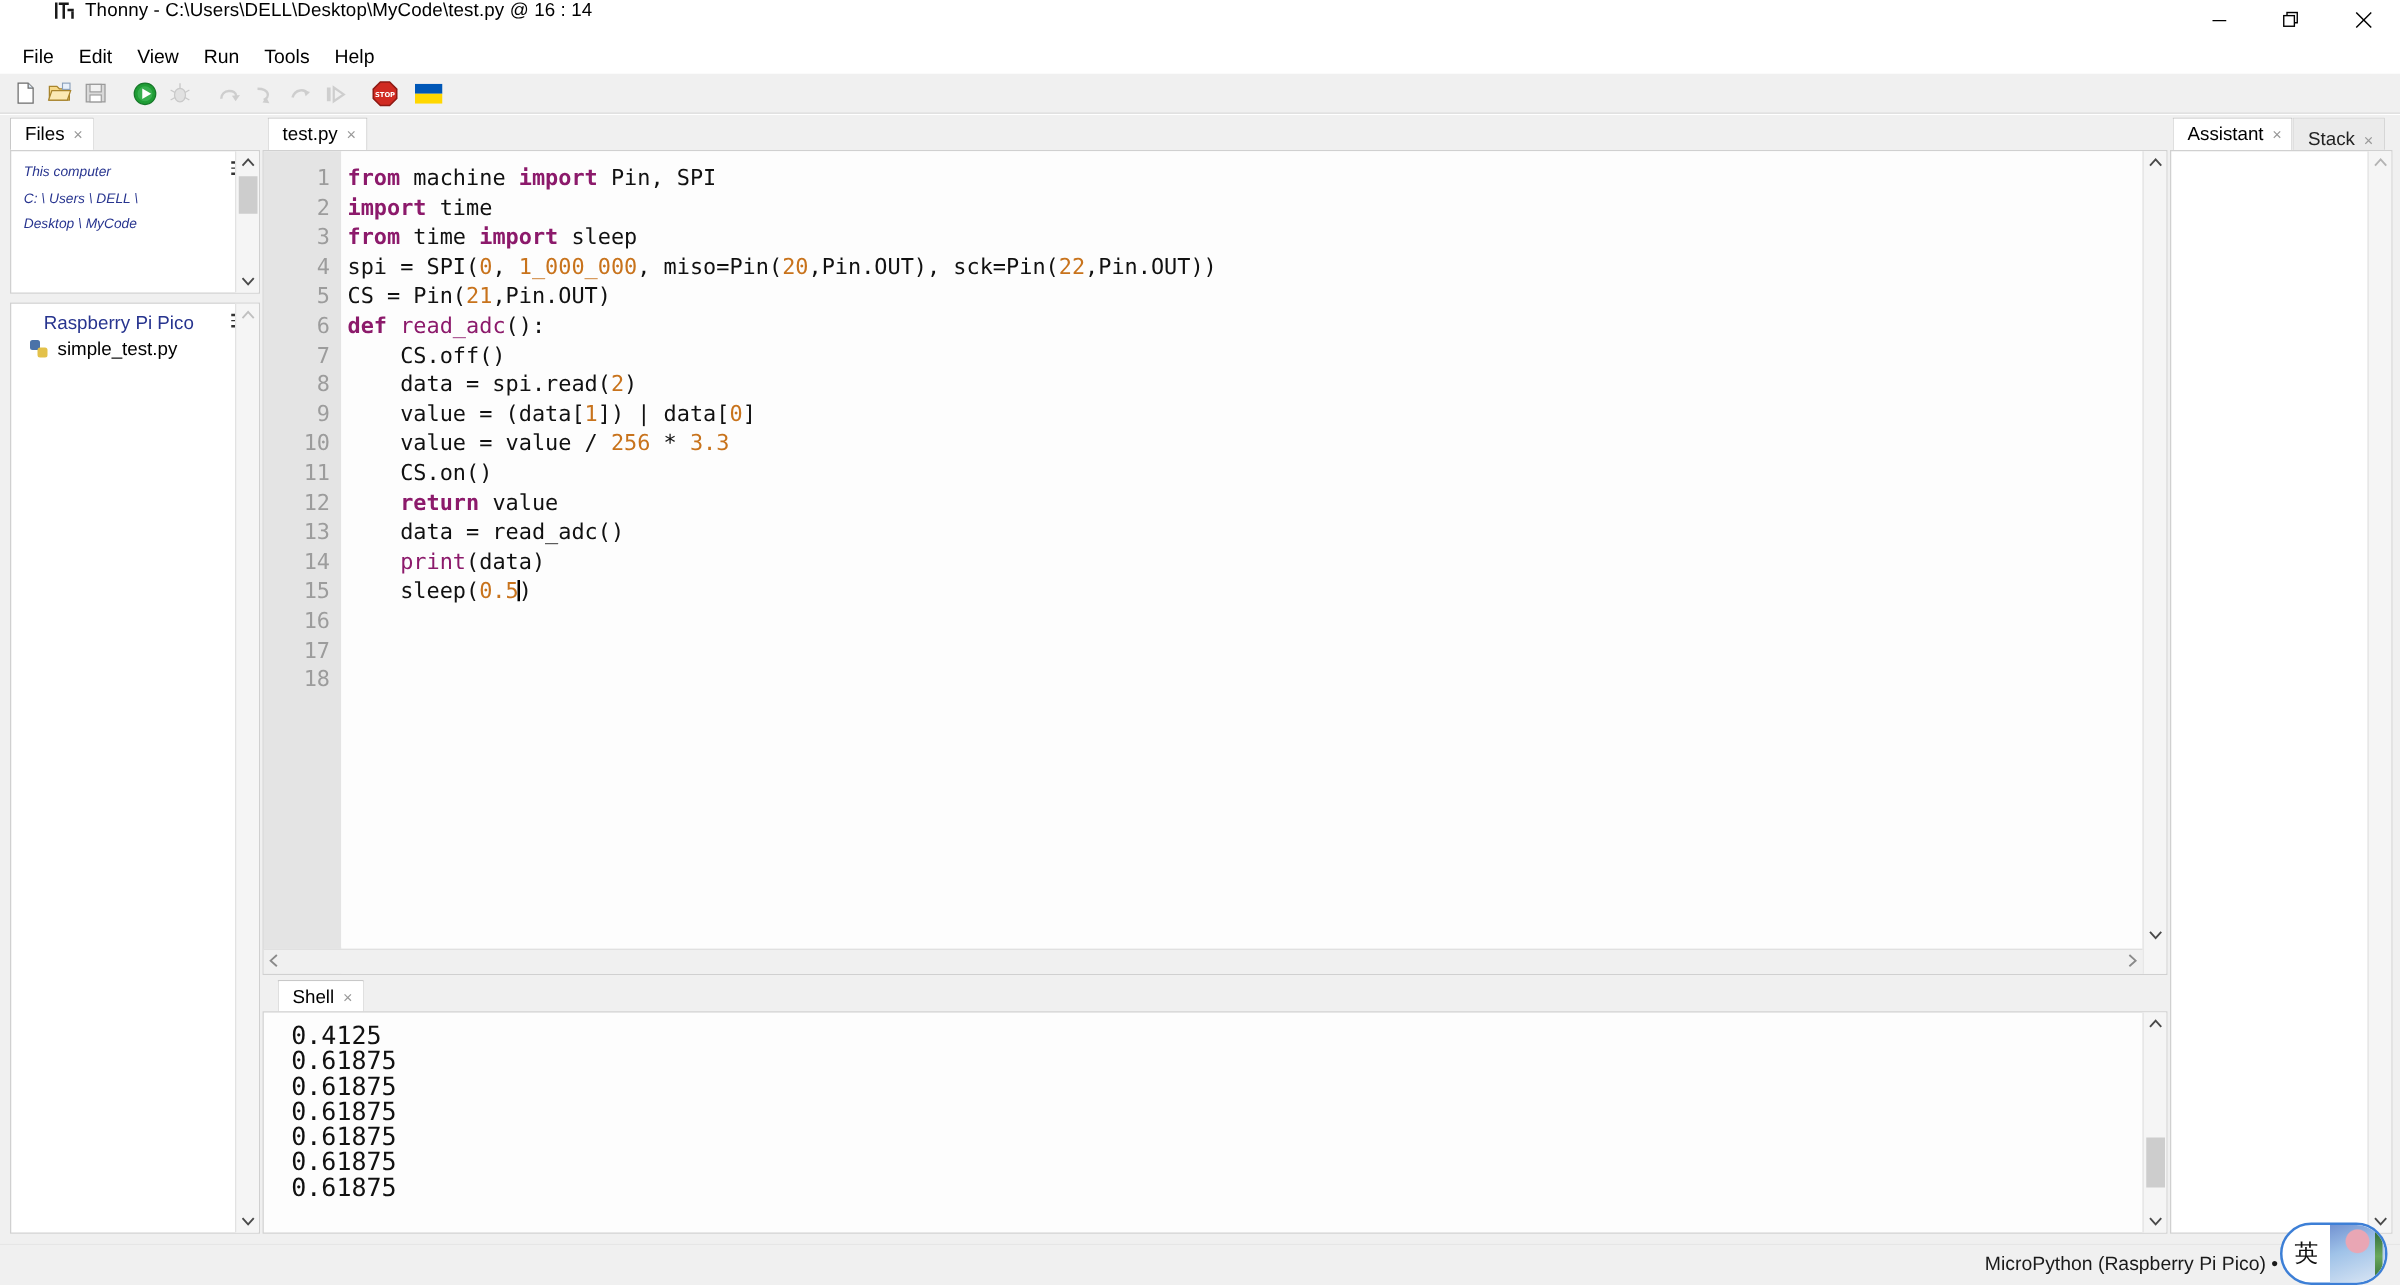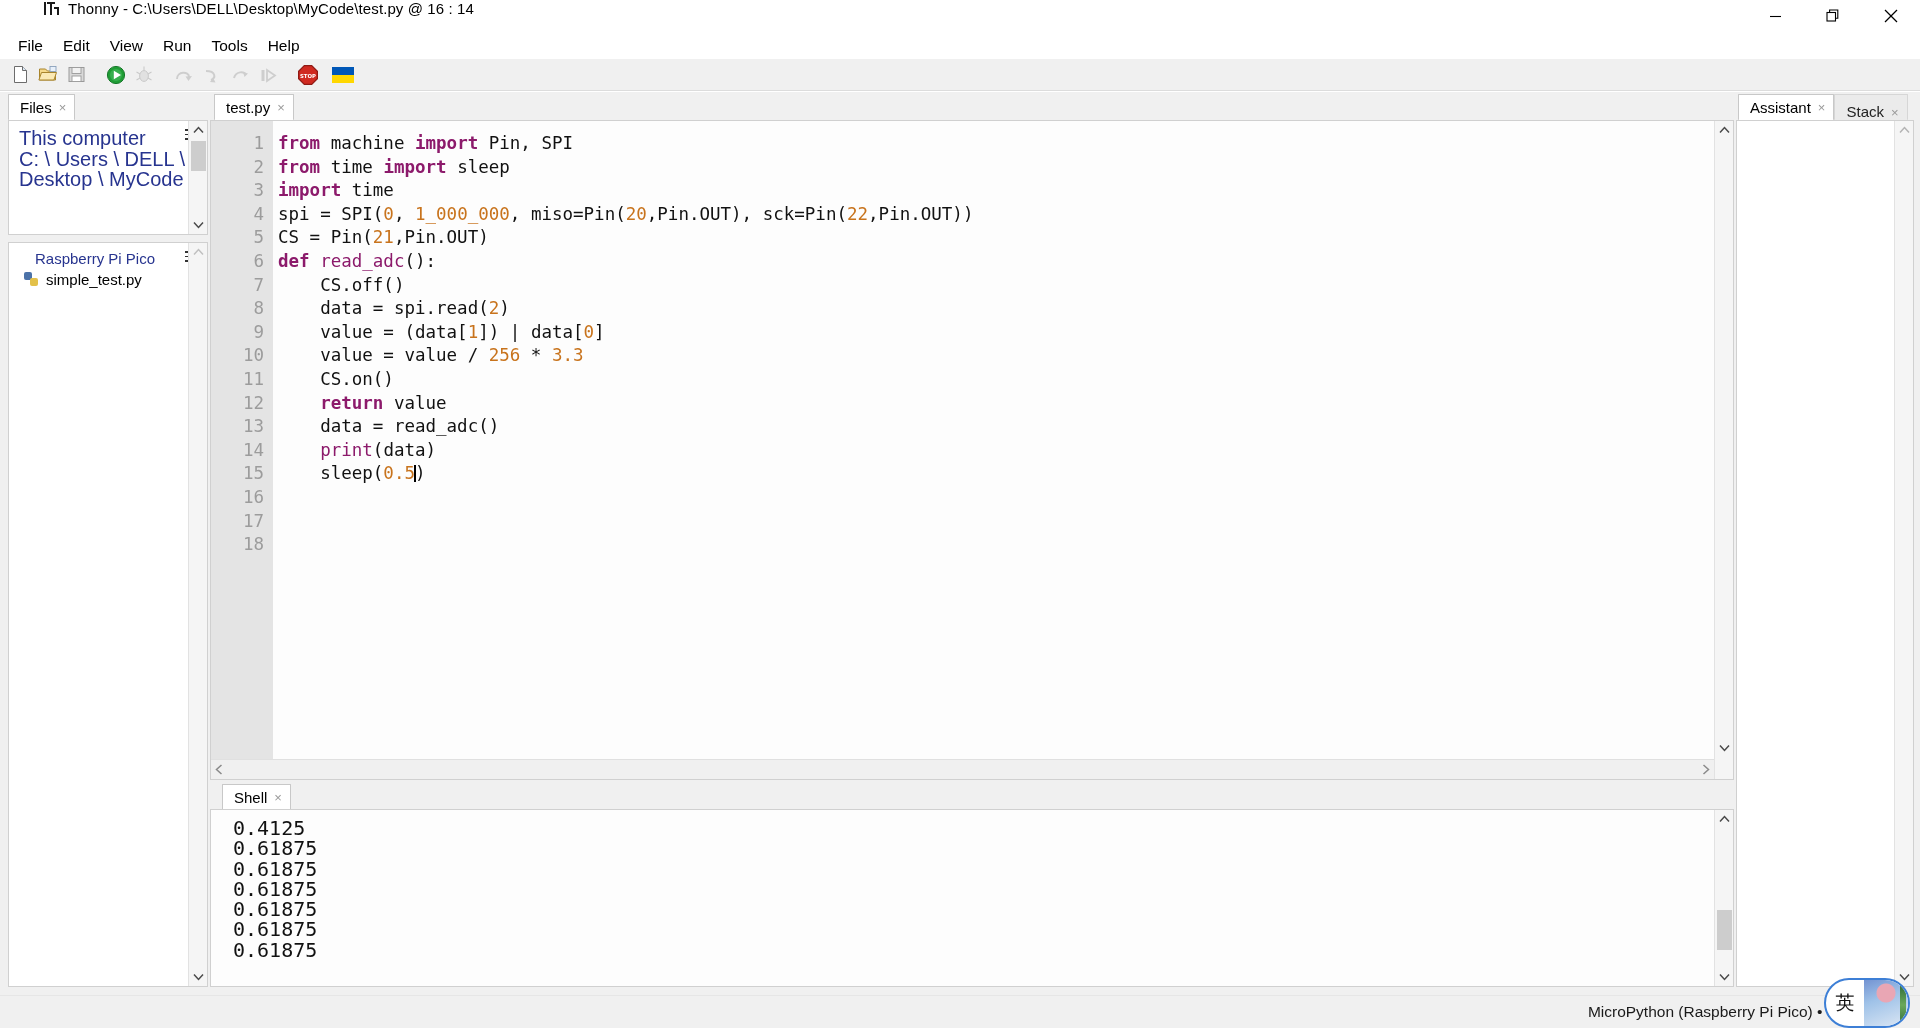--- a/index.html
+++ b/index.html
@@ -67,21 +67,21 @@
     border-radius:1px;
   }
   .tab.inactive { background:#ebebeb; border-color:#d6d6d6; color:#222;align-items:flex-end; }
   .tab .tclose { margin-left:7px; font-size:13px; color:#999; }
 
   .files-box {
     position:absolute; left:8px; top:28px; width:200px; height:115px;
     background:#ffffff; border:1px solid #d0d0d0;
   }
   .files-head { position:relative; padding:7px 10px 0 10px; }
-  .fpath-line { font-size:20px; color:#27348f; line-height:20.5px; white-space:nowrap; }
+  .fpath-line { font-size:11px; color:#27348f; line-height:20.5px; white-space:nowrap;font-style:italic; }
   .hamburger { position:absolute; right:8px; top:8px; width:14px; height:11px; }
   .hamburger i { display:block; height:1.6px; background:#333; margin-bottom:3px; }
 
   .vscroll {
     position:absolute; right:0; top:0; width:19px; bottom:0;
     background:#f5f5f5; border-left:1px solid #e2e2e2;
   }
   .vscroll .arrow { height:18px; display:flex; align-items:center; justify-content:center; }
   .vscroll .thumb { position:absolute; left:2px; width:15px; background:#cdcdcd; }
 
@@ -409,22 +409,22 @@
           <div class="ln">14</div>
           <div class="ln">15</div>
           <div class="ln">16</div>
           <div class="ln">17</div>
           <div class="ln">18</div>
         </div>
       </div>
 
       <div class="code-area">
         <div class="cline"><span class="kw">from</span> machine <span class="kw">import</span> Pin, SPI</div>
+        <div class="cline"><span class="kw">import</span> time</div>
         <div class="cline"><span class="kw">from</span> time <span class="kw">import</span> sleep</div>
-        <div class="cline"><span class="kw">import</span> time</div>
         <div class="cline">spi = SPI(<span class="num">0</span>, <span class="num">1_000_000</span>, miso=Pin(<span class="num">20</span>,Pin.OUT), sck=Pin(<span class="num">22</span>,Pin.OUT))</div>
         <div class="cline">CS = Pin(<span class="num">21</span>,Pin.OUT)</div>
         <div class="cline"><span class="kw">def</span> <span class="fn">read_adc</span>():</div>
         <div class="cline">    CS.off()</div>
         <div class="cline">    data = spi.read(<span class="num">2</span>)</div>
         <div class="cline">    value = (data[<span class="num">1</span>]) | data[<span class="num">0</span>]</div>
         <div class="cline">    value = value / <span class="num">256</span> * <span class="num">3.3</span></div>
         <div class="cline">    CS.on()</div>
         <div class="cline">    <span class="kw">return</span> value</div>
         <div class="cline">    data = read_adc()</div>

